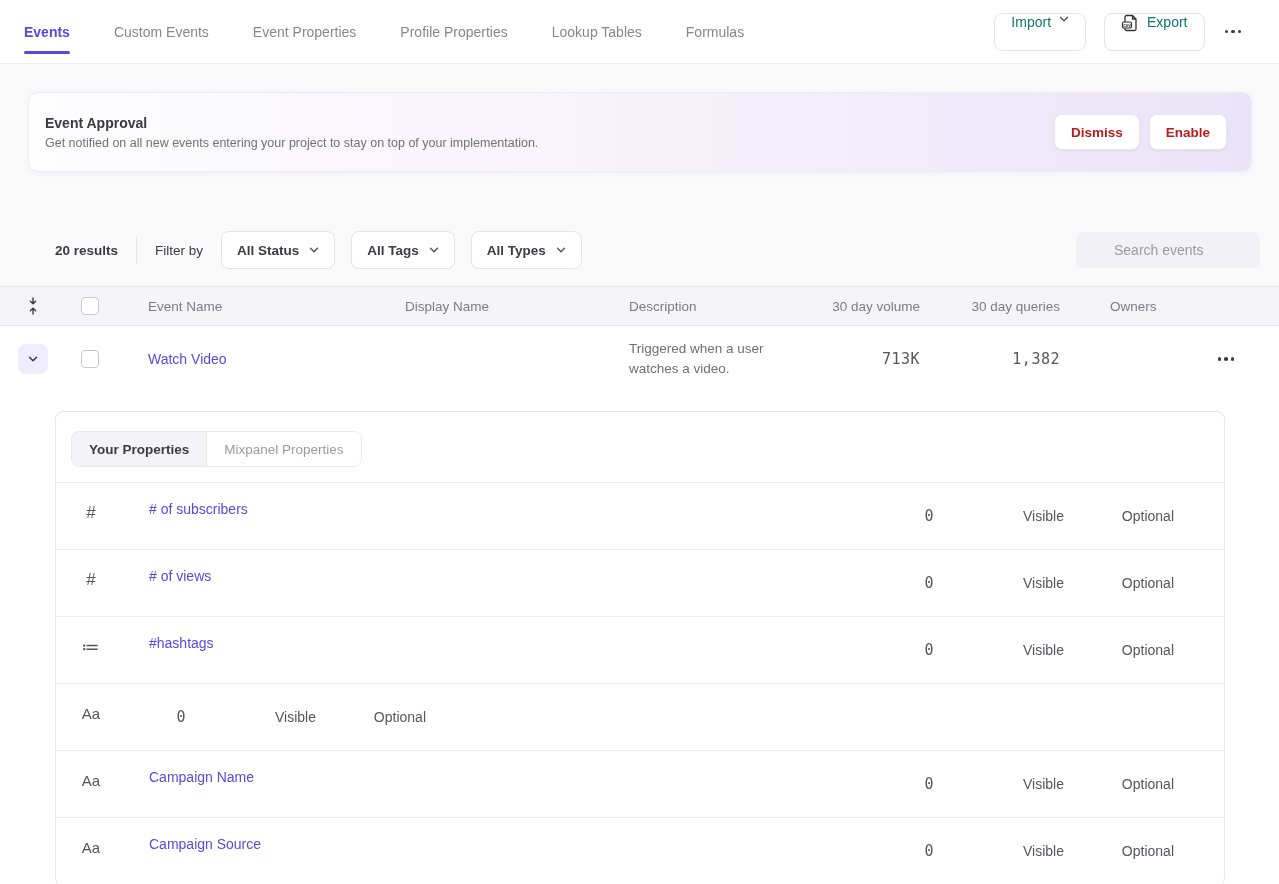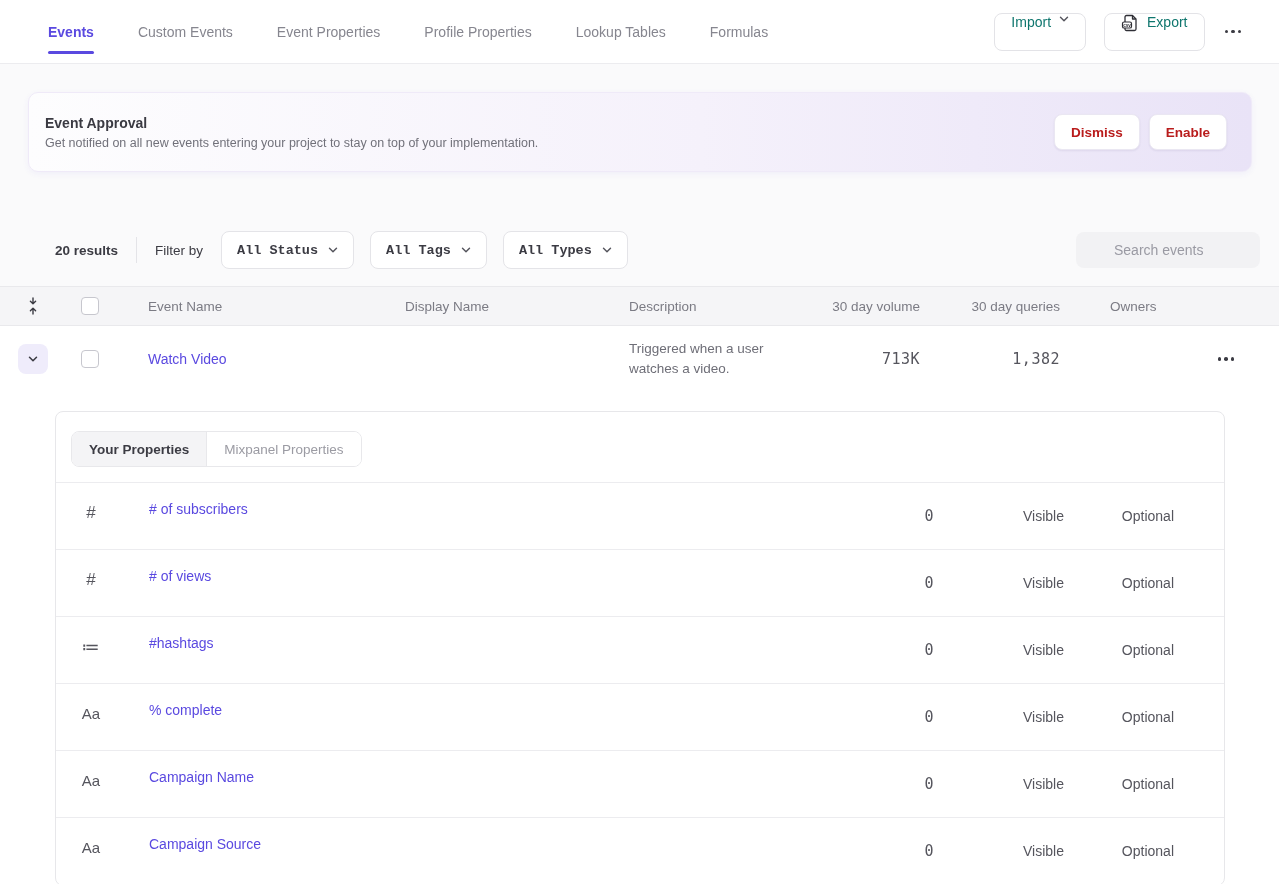--- a/index.html
+++ b/index.html
@@ -5,21 +5,21 @@
   * { box-sizing: border-box; margin: 0; padding: 0; }
   html,body { width: 1279px; height: 884px; overflow: hidden; }
   body {
     font-family: "Liberation Sans", sans-serif;
     background: #fafafb;
     color: #3b3b43;
   }
   
   .topnav {
     height: 64px; background: #ffffff; border-bottom: 1px solid #ececef;
-    display: flex; align-items: center; padding: 0 36px 0 48px;
+    display: flex; align-items: center; padding: 0 36px 0 24px;
   }
   .nav-tabs { display: flex; gap: 44px; flex: 1; }
   .nav-tab {
     position: relative; font-size: 14px; font-weight: 500; color: #86868f;
     cursor: pointer; white-space: nowrap; padding: 4px 0;
   }
   .nav-tab.active { color: #5a49e0; font-weight: 700; }
   .nav-tab.active .tab-underline {
     position: absolute; left: 0; right: 0; bottom: -10px;
     height: 3px; border-radius: 2px; background: #5a49e0;
@@ -58,21 +58,21 @@
     display: flex; align-items: center; height: 38px;
   }
   .results-count { font-size: 13.5px; font-weight: 700; color: #3b3b43; }
   .v-divider { width: 1px; height: 26px; background: #e4e4e8; margin: 0 18px; }
   .filter-by { font-size: 13.5px; font-weight: 500; color: #3b3b43; margin-right: 18px; }
   .dropdowns { display: flex; gap: 16px; flex: 1; }
   .dd-btn {
     display: inline-flex; align-items: center; gap: 10px; height: 38px;
     padding: 16px 15px; background: #fff; border: 1px solid #e4e4e8; border-radius: 8px;
     font-size: 13.5px; font-weight: 600; color: #3b3b43; cursor: pointer;
-    font-family: Liberation Mono, monospace;
+    font-family: Liberation Sans, sans-serif;
   }
   .search-box {
     width: 184px; height: 36px; background: #f2f2f4; border-radius: 8px;
     display: flex; align-items: center; padding: 0 10px 0 12px;
   }
   .search-box input {
     border: none; outline: none; background: transparent; flex: 1; margin-left: 26px;
     font-size: 14px; color: #3b3b43; font-family: "Liberation Sans", sans-serif;
   }
   .search-box input::placeholder { color: #9a9aa3; }
@@ -286,21 +286,20 @@
     <div class="prow">
       <div class="p-icon"><span class="glyph-list">≔</span></div>
       <div class="p-name"><a>#hashtags</a></div>
       <div class="p-val"><span class="num">0</span></div>
       <div class="p-vis">Visible</div>
       <div class="p-opt">Optional</div>
     </div>
 
     <div class="prow">
       <div class="p-icon"><span class="glyph-text">Aa</span></div>
-      <div class="p-name"><a>% complete</a></div>
       <div class="p-val"><span class="num">0</span></div>
       <div class="p-vis">Visible</div>
       <div class="p-opt">Optional</div>
     </div>
 
     <div class="prow">
       <div class="p-icon"><span class="glyph-text">Aa</span></div>
       <div class="p-name"><a>Campaign Name</a></div>
       <div class="p-val"><span class="num">0</span></div>
       <div class="p-vis">Visible</div>

